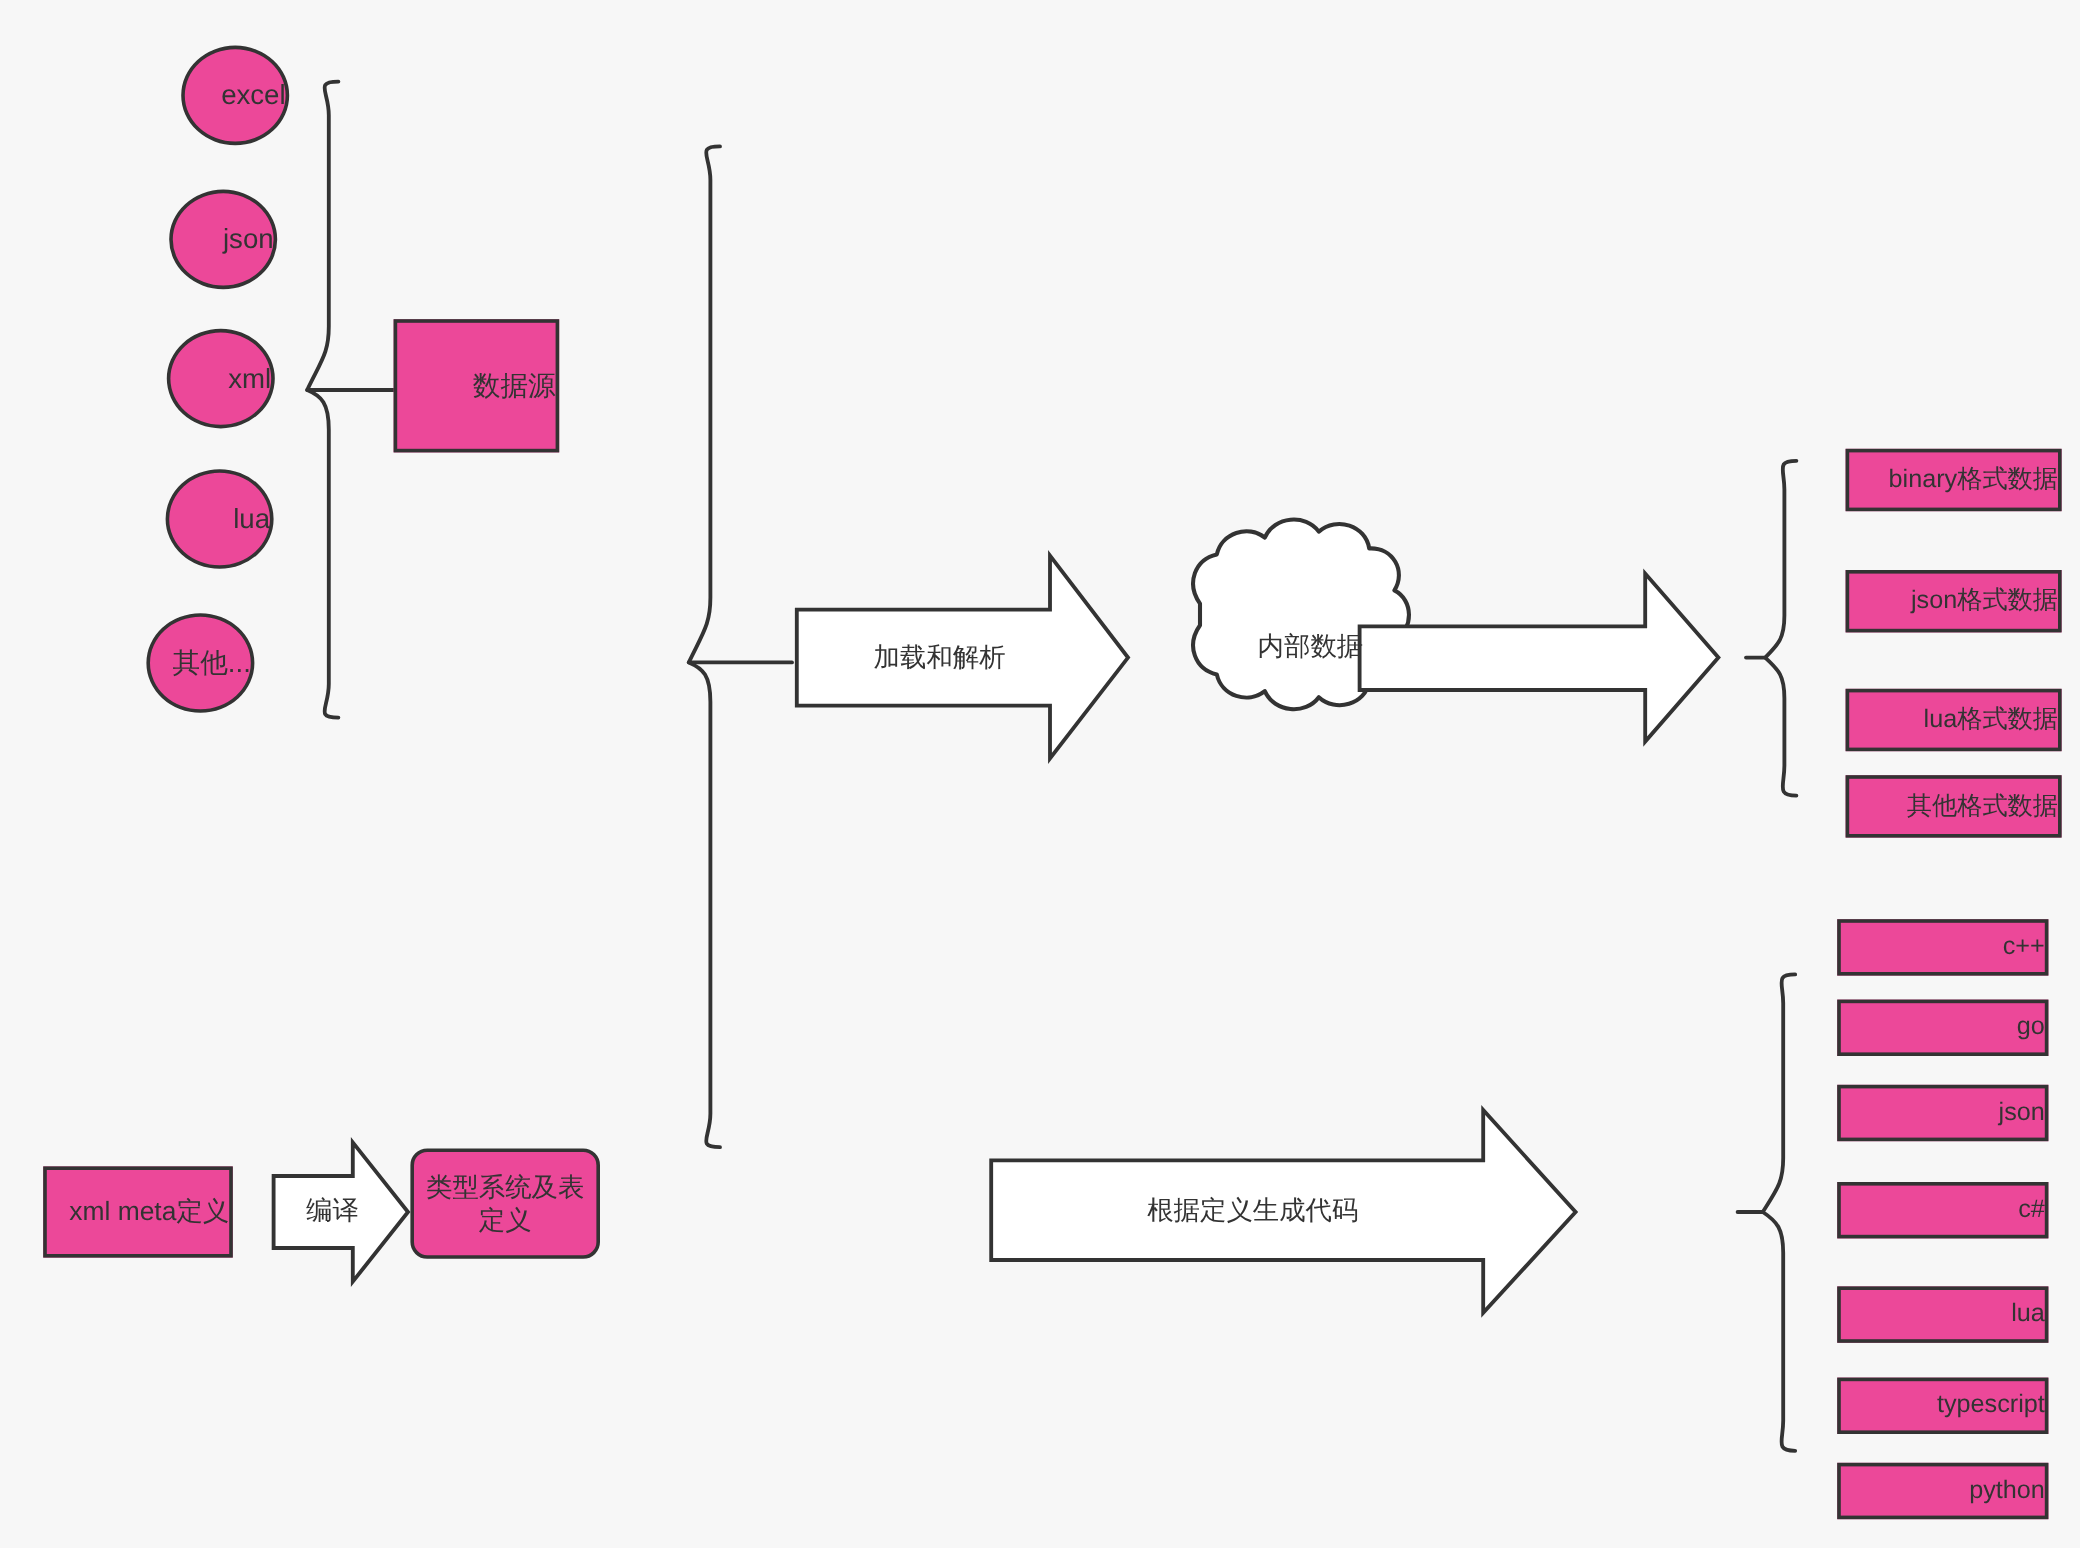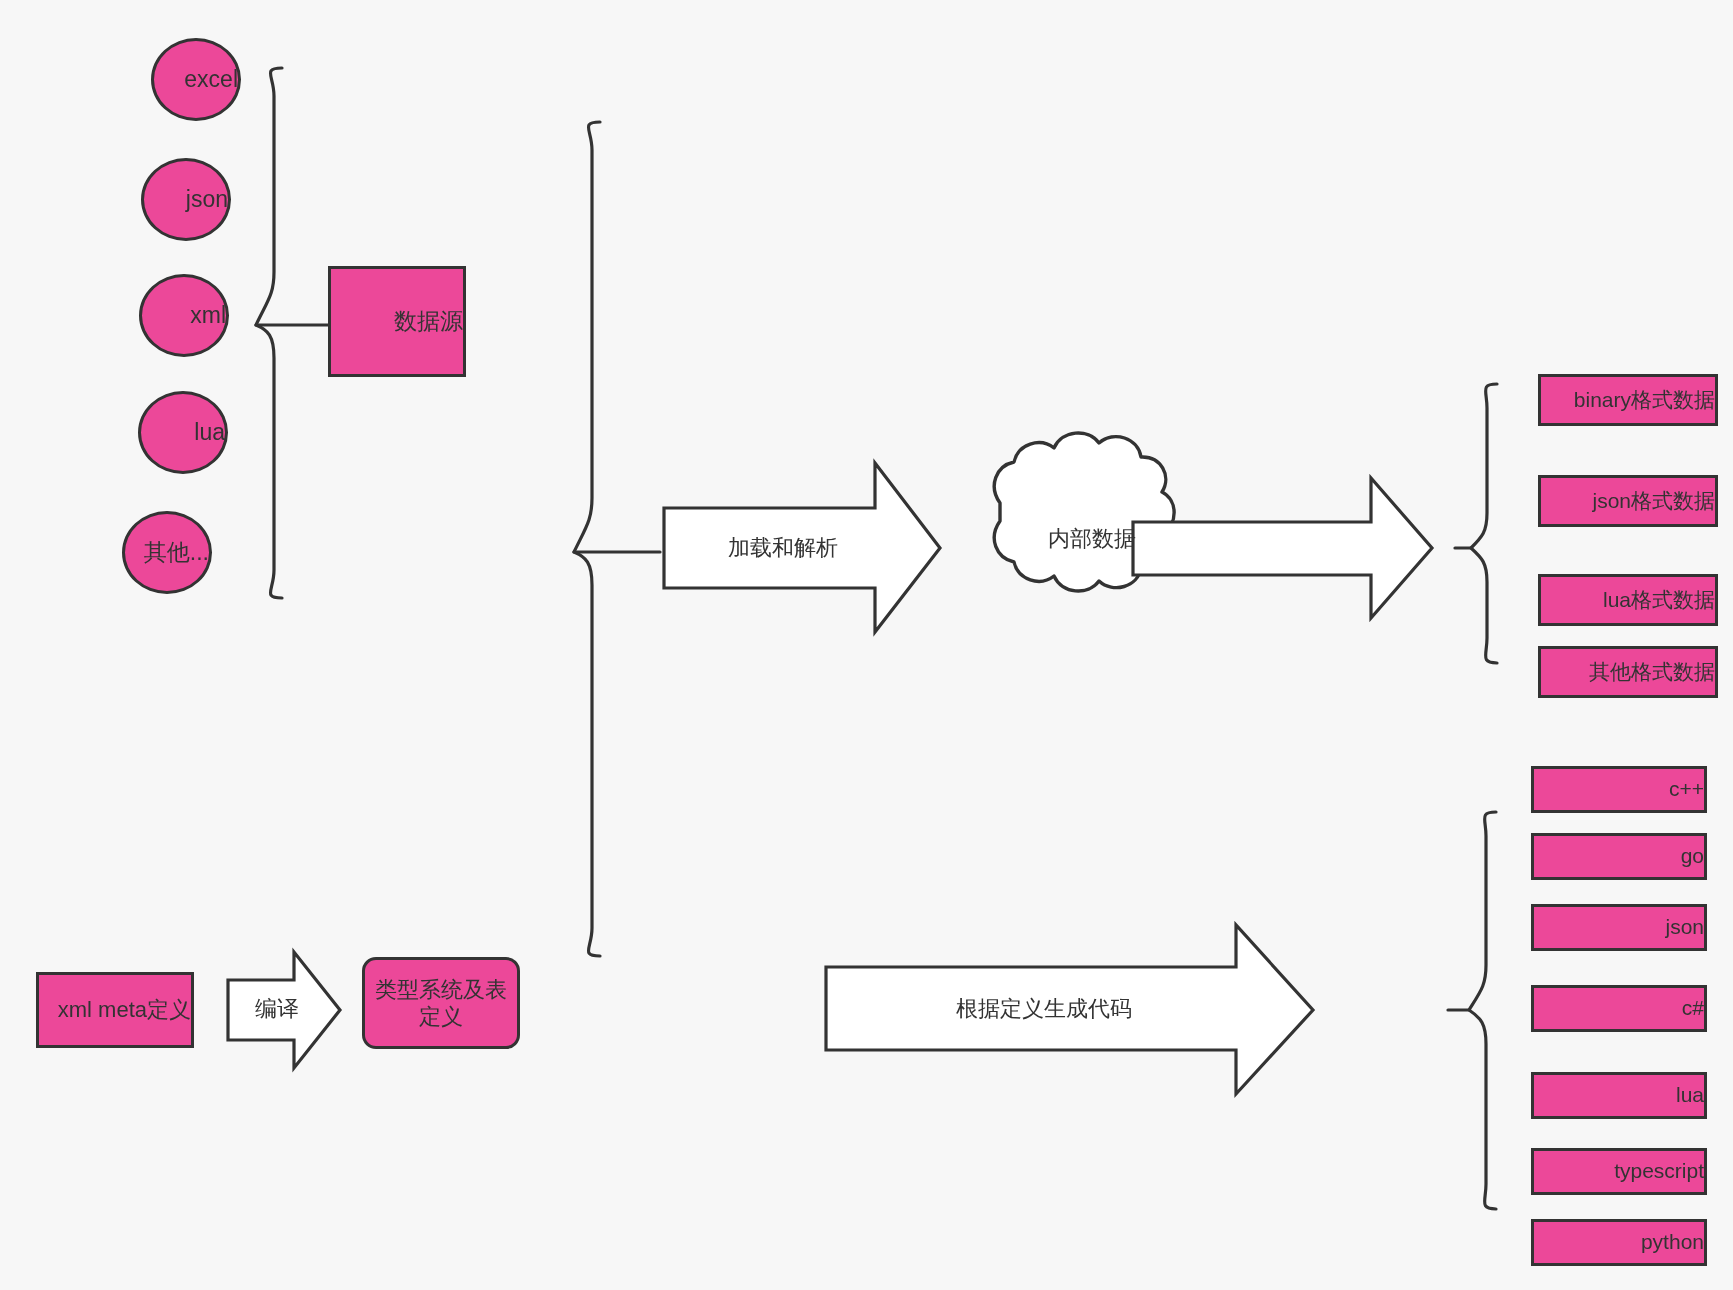--- a/index.html
+++ b/index.html
@@ -242,21 +242,21 @@
   </div>
 
   <div class="node rect" style="left:36px; top:972px; width:158px; height:76px; font-size:22px;">
     <span>xml meta定义</span>
   </div>
 
   <div class="node out-box" style="left:1538px; top:646px; width:180px; height:52px;">
     <span>其他格式数据</span>
   </div>
 
-  <div class="node rounded" style="left:362px; top:957px; width:158px; height:92px; font-size:22px;">
+  <div class="node rounded" style="left:342px; top:957px; width:158px; height:92px; font-size:22px;">
     <span>类型系统及表定义</span>
   </div>
 
   <div class="node lang-box" style="left:1531px; top:766px; width:176px; height:47px;">
     <span>c++</span>
   </div>
 
   <div class="node lang-box" style="left:1531px; top:833px; width:176px; height:47px;">
     <span>go</span>
   </div>

